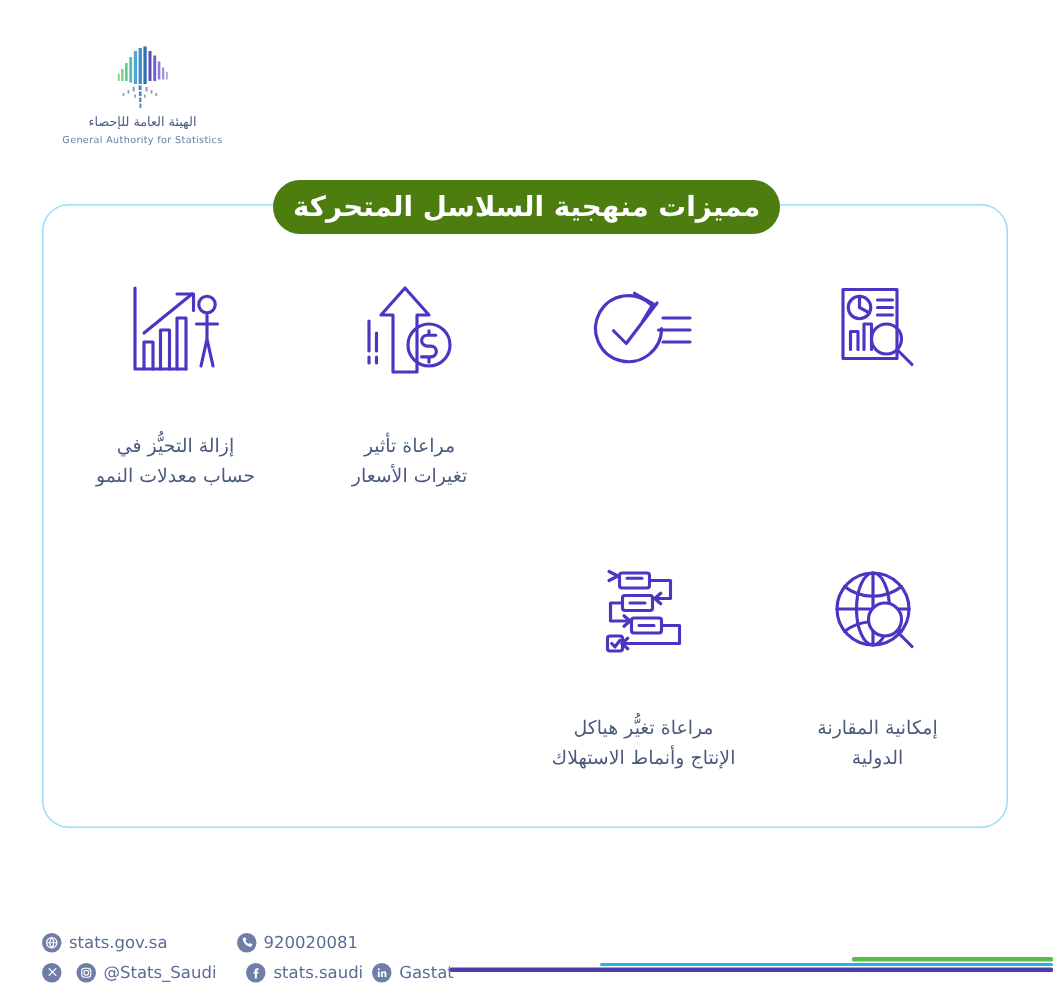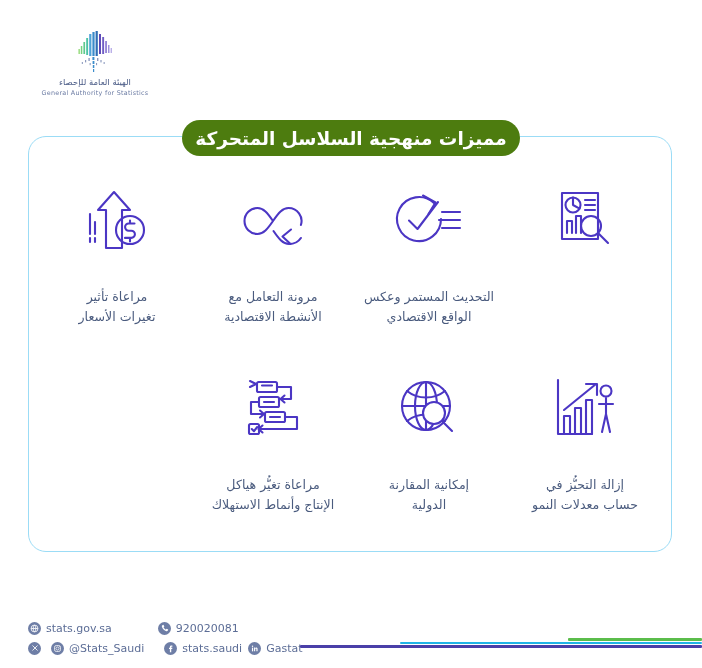--- a/index.html
+++ b/index.html
@@ -245,35 +245,22 @@
 
     <div class="cell">
       <div class="ico">
         <svg width="78" height="64" viewBox="0 0 78 64" fill="none" stroke="#4b36c4" stroke-width="2.1" stroke-linecap="round" stroke-linejoin="round">
           <path d="M44 14a22 22 0 1 0 7 16"></path>
           <path d="M33 6.5 45.5 13.5 38.5 25"></path>
           <path d="M19 31.5 27.5 40 48 13"></path>
           <path d="M52 23h18M49 31h21M52 39h18"></path>
         </svg>
       </div>
-      <div class="lbl">التحديث المستمر وعكس
-الواقع الاقتصادي</div>
-    </div>
-
-    <div class="cell">
-      <div class="ico">
-        <svg width="80" height="56" viewBox="0 0 80 56" fill="none" stroke="#4b36c4" stroke-width="2.1" stroke-linecap="round" stroke-linejoin="round">
-          <path d="M40 28c-5.5-8-9.5-13-15.5-13a13 13 0 1 0 0 26c6 0 10-5 15.5-13 5.5-8 9.5-13 15.5-13a13 13 0 0 1 12.4 17"></path>
-          <path d="M67.9 45c-2.3 3.5-6 6-11.9 6-6 0-10-5-15.5-13"></path>
-          <path d="M58 36.5 49.5 43.5 57.5 51"></path>
-        </svg>
-      </div>
-      <div class="lbl">مرونة التعامل مع
-الأنشطة الاقتصادية</div>
-    </div>
+    </div>
+
 
     <div class="cell">
       <div class="ico">
         <svg width="62" height="66" viewBox="0 0 62 66" fill="none" stroke="#4b36c4" stroke-width="2.1" stroke-linecap="round" stroke-linejoin="round">
           <path d="M28 4 12 22h8v38h16V22h8z"></path>
           <path d="M4 26v20M4 50v4M9 34v12M9 50v4"></path>
           <circle cx="44" cy="42" r="14"></circle>
           <path d="M48.5 35.5h-5.8a3.6 3.6 0 0 0 0 7.2h2.6a3.6 3.6 0 0 1 0 7.2H39M44 32.5v3M44 50v3.5"></path>
         </svg>
       </div>

